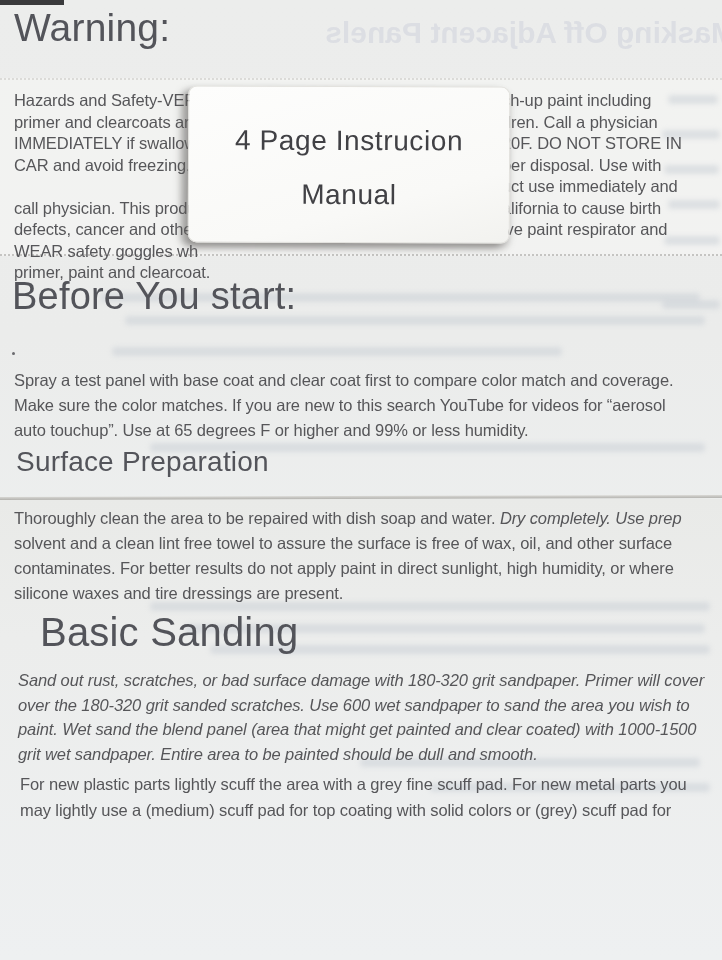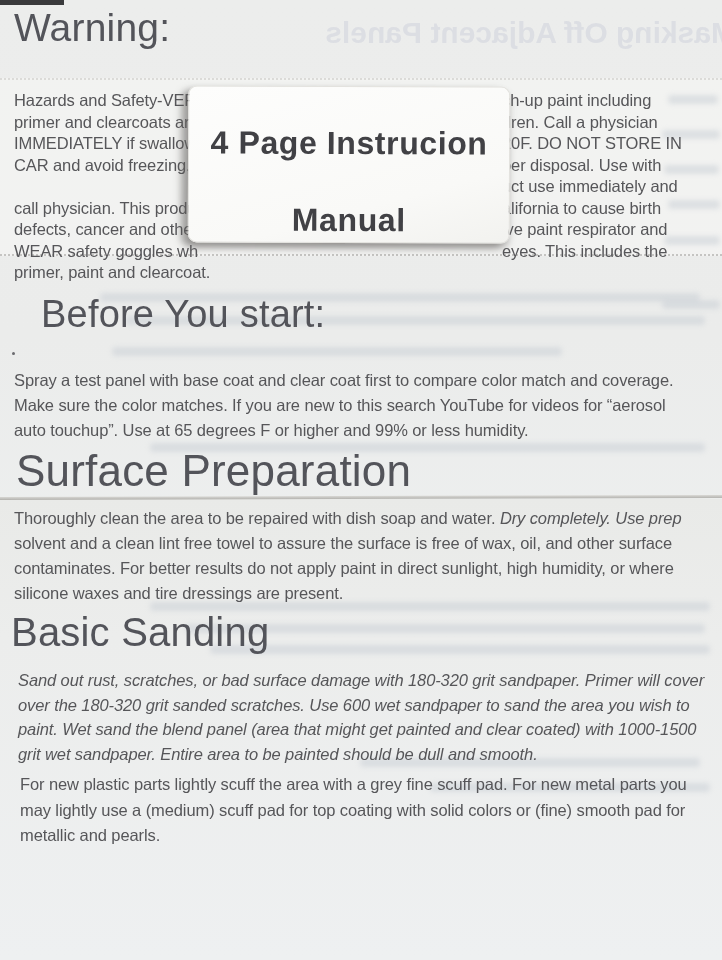--- a/index.html
+++ b/index.html
@@ -33,23 +33,23 @@
   .scan-artifact{
     position:absolute;left:0;top:0;width:64px;height:5px;
     background:#3a3a3c;filter:blur(0.6px);z-index:4;
   }
   
   .h{
     position:absolute;color:#53545a;font-weight:300;z-index:2;
     letter-spacing:.2px;white-space:nowrap;
   }
   #warning-h{left:14px;top:6px;font-size:39px;}
-  #before-h{left:12px;top:293px;font-size:38px;margin-left:29px;}
-  #surface-h{left:16px;top:446px;font-size:44px;}
-  #sanding-h{left:11px;top:610px;font-size:40px;text-align:right;}
+  #before-h{left:12px;top:275px;font-size:38px;}
+  #surface-h{left:16px;top:446px;font-size:28px;}
+  #sanding-h{left:40px;top:610px;font-size:40px;text-align:right;}
   .stray-dot{
     position:absolute;left:12px;top:352px;width:3px;height:3px;border-radius:50%;
     background:#6a6a6e;z-index:2;
   }
   
   .para{
     position:absolute;z-index:2;color:#565659;font-size:16.5px;
     letter-spacing:-0.1px;
   }
   .para .ln{white-space:nowrap;height:25px;line-height:25px;}
@@ -67,23 +67,23 @@
   .sticker{
     position:absolute;left:188px;top:86px;width:322px;height:157px;
     background:linear-gradient(165deg,#fdfdfc 0%,#f9f9f7 70%,#f2f2ef 100%);
     border:1px solid #e3e2de;border-radius:9px;
     box-shadow:-7px 4px 7px rgba(95,94,92,0.5), 0 5px 6px rgba(120,118,115,0.35);
     z-index:3;display:flex;flex-direction:column;align-items:center;
     justify-content:flex-start;padding-top:38px;box-sizing:border-box;
     transform:rotate(0.2deg);
   }
   .sticker .t1,.sticker .t2{
-    font-weight:bold;color:#414145;font-size:32px;letter-spacing:.6px;white-space:nowrap;
+    font-weight:normal;color:#414145;font-size:28px;letter-spacing:.6px;white-space:nowrap;
   }
-  .sticker .t2{margin-top:40px;}
+  .sticker .t2{margin-top:22px;}
   
   .ghost-heading{
     position:absolute;left:336px;top:16px;width:400px;height:36px;
     transform:scaleX(-1);color:#dcdee3;font-size:30px;font-weight:bold;
     white-space:nowrap;filter:blur(0.7px);z-index:1;opacity:.95;
   }
   .gline{
     position:absolute;height:9px;border-radius:4px;background:#c7cdd4;
     opacity:.5;filter:blur(2.6px);z-index:1;
   }
@@ -118,21 +118,21 @@
   <div id="warning-h" class="h">Warning:</div>
 
   <div id="warning-para" class="para">
     <div class="wline"><span>Hazards and Safety-VER</span><span class="wright">ch-up paint including</span></div>
     <div class="wline"><span>primer and clearcoats ar</span><span class="wright">dren. Call a physician</span></div>
     <div class="wline"><span>IMMEDIATELY if swallow</span><span class="wright">20F. DO NOT STORE IN</span></div>
     <div class="wline"><span>CAR and avoid freezing.</span><span class="wright">per disposal. Use with</span></div>
     <div class="wline"><span class="wright">uct use immediately and</span></div>
     <div class="wline"><span>call physician. This produ</span><span class="wright">alifornia to cause birth</span></div>
     <div class="wline"><span>defects, cancer and othe</span><span class="wright">ive paint respirator and</span></div>
-    <div class="wline"><span>WEAR safety goggles wh</span><span class="wright">eyes. This includes the</span></div>
+    <div class="wline"><span>WEAR safety goggles wh</span></div>
     <div class="wline"><span>primer, paint and clearcoat.</span><span class="wright"></span></div>
   </div>
 
   <div class="sticker">
     <div class="t1">4 Page Instrucion</div>
     <div class="t2">Manual</div>
   </div>
 
   <div id="before-h" class="h">Before You start:</div>
   <div class="stray-dot"></div>
@@ -153,17 +153,16 @@
   <div id="sanding-h" class="h">Basic Sanding</div>
   <div id="para-sanding" class="para">
     <div class="ln">Sand out rust, scratches, or bad surface damage with 180-320 grit sandpaper. Primer will cover</div>
     <div class="ln">over the 180-320 grit sanded scratches. Use 600 wet sandpaper to sand the area you wish to</div>
     <div class="ln">paint. Wet sand the blend panel (area that might get painted and clear coated) with 1000-1500</div>
     <div class="ln">grit wet sandpaper. Entire area to be painted should be dull and smooth.</div>
   </div>
 
   <div id="para-scuff" class="para">
     <div class="ln">For new plastic parts lightly scuff the area with a grey fine scuff pad. For new metal parts you</div>
-    <div class="ln">may lightly use a (medium) scuff pad for top coating with solid colors or (fine) smooth pad for</div>
-    <div class="ln">metallic and pearls.</div>
+    <div class="ln">may lightly use a (medium) scuff pad for top coating with solid colors or (grey) scuff pad for</div>
   </div>
 
 </div>
 
 </body></html>

